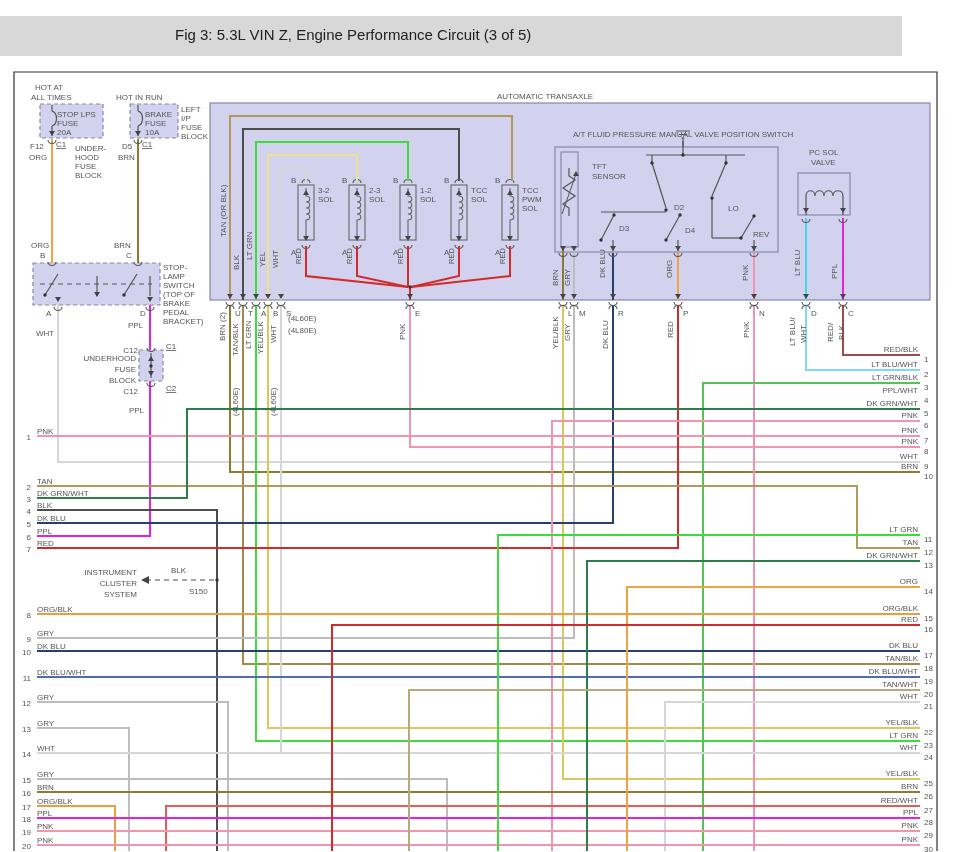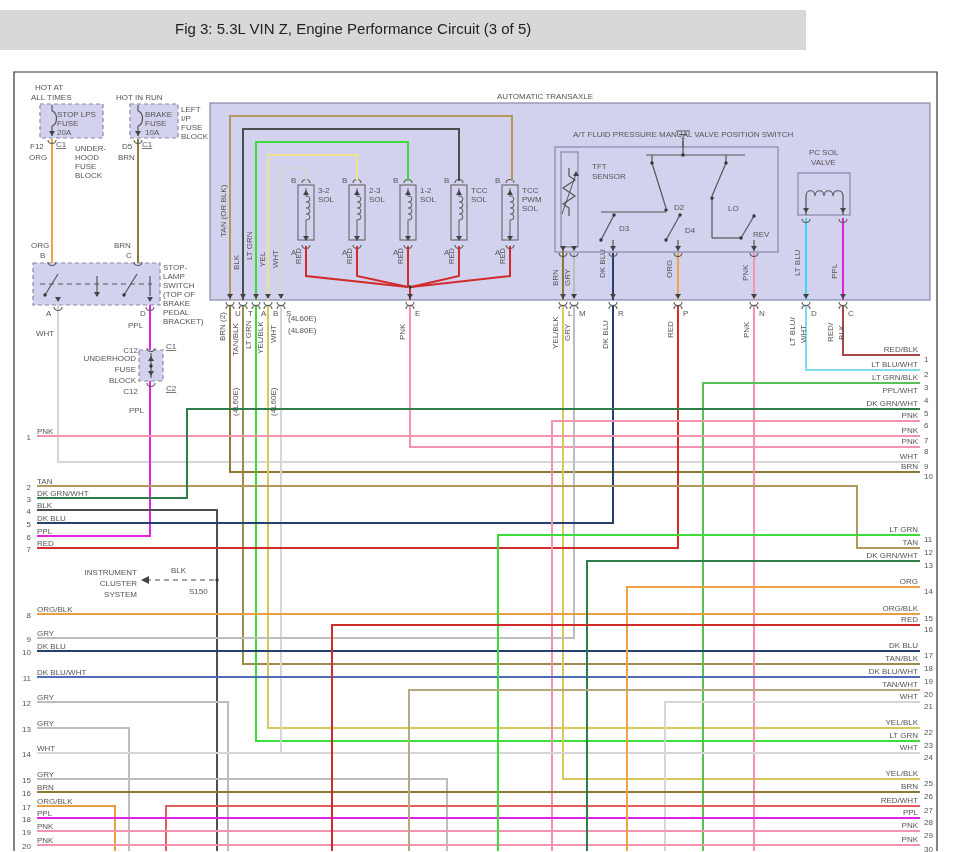--- a/index.html
+++ b/index.html
@@ -1,17 +1,17 @@
 <!DOCTYPE html>
 <html><head>
 <meta charset="utf-8">
 <style>
   html,body{margin:0;padding:0;background:#fff;font-family:"Liberation Sans",sans-serif;}
   #stage{position:relative;width:954px;height:852px;overflow:hidden;background:#fff;}
-  #titlebar{position:absolute;top:10px;left:0;width:806px;height:40px;background:#d8d8d8;}
+  #titlebar{position:absolute;top:16px;left:0;width:902px;height:40px;background:#d8d8d8;}
   #titlebar h1{margin:0;padding:10px 0 0 175px;font-size:15px;font-weight:normal;color:#222;}
   svg{position:absolute;top:0;left:0;}
   text{font-family:"Liberation Sans",sans-serif;}
 </style>
 </head>
 <body>
 
 <div id="stage">
   <div id="titlebar">
     <h1>Fig 3: 5.3L VIN Z, Engine Performance Circuit (3 of 5)</h1>

